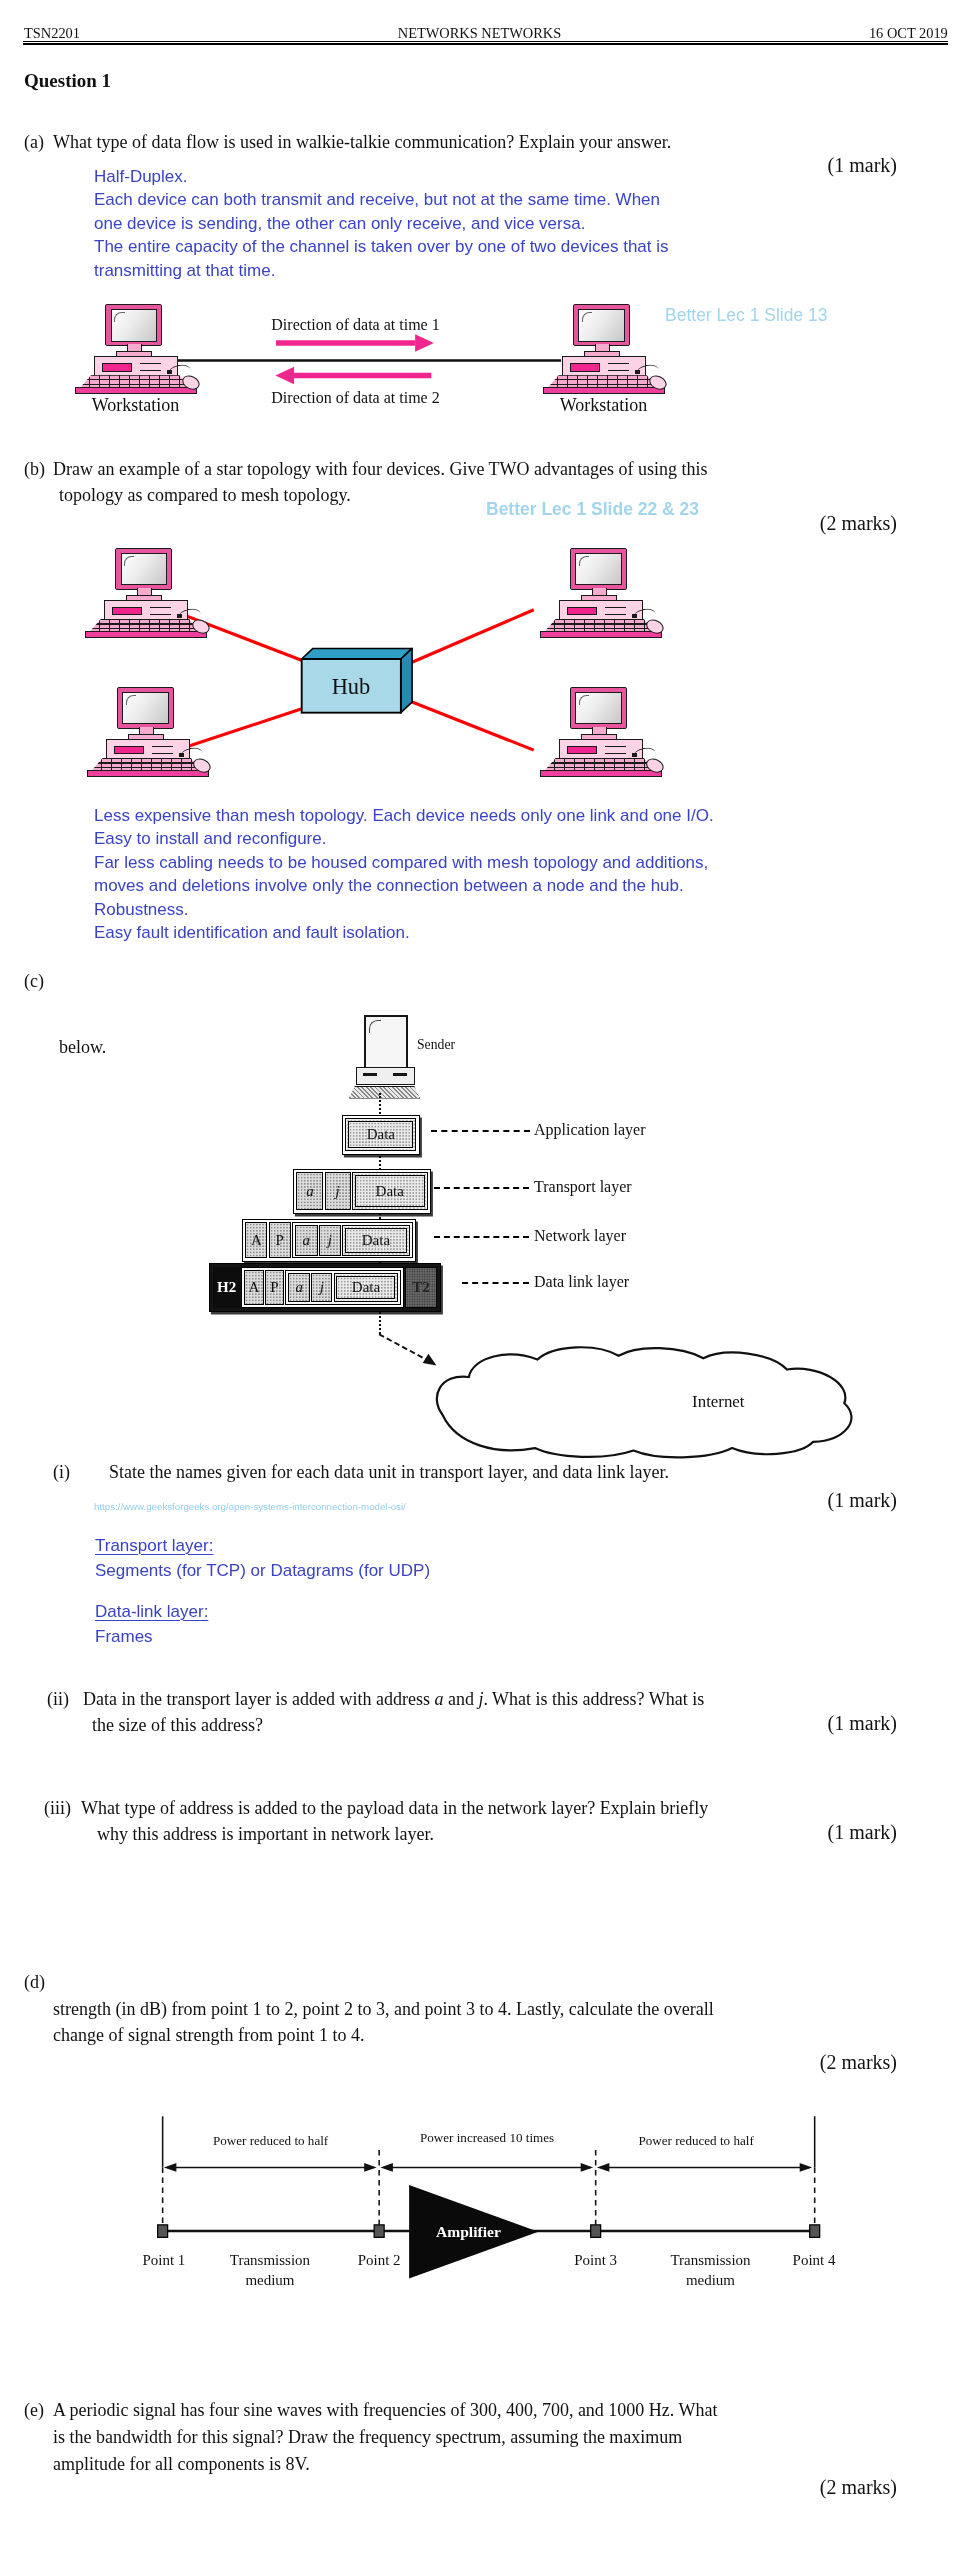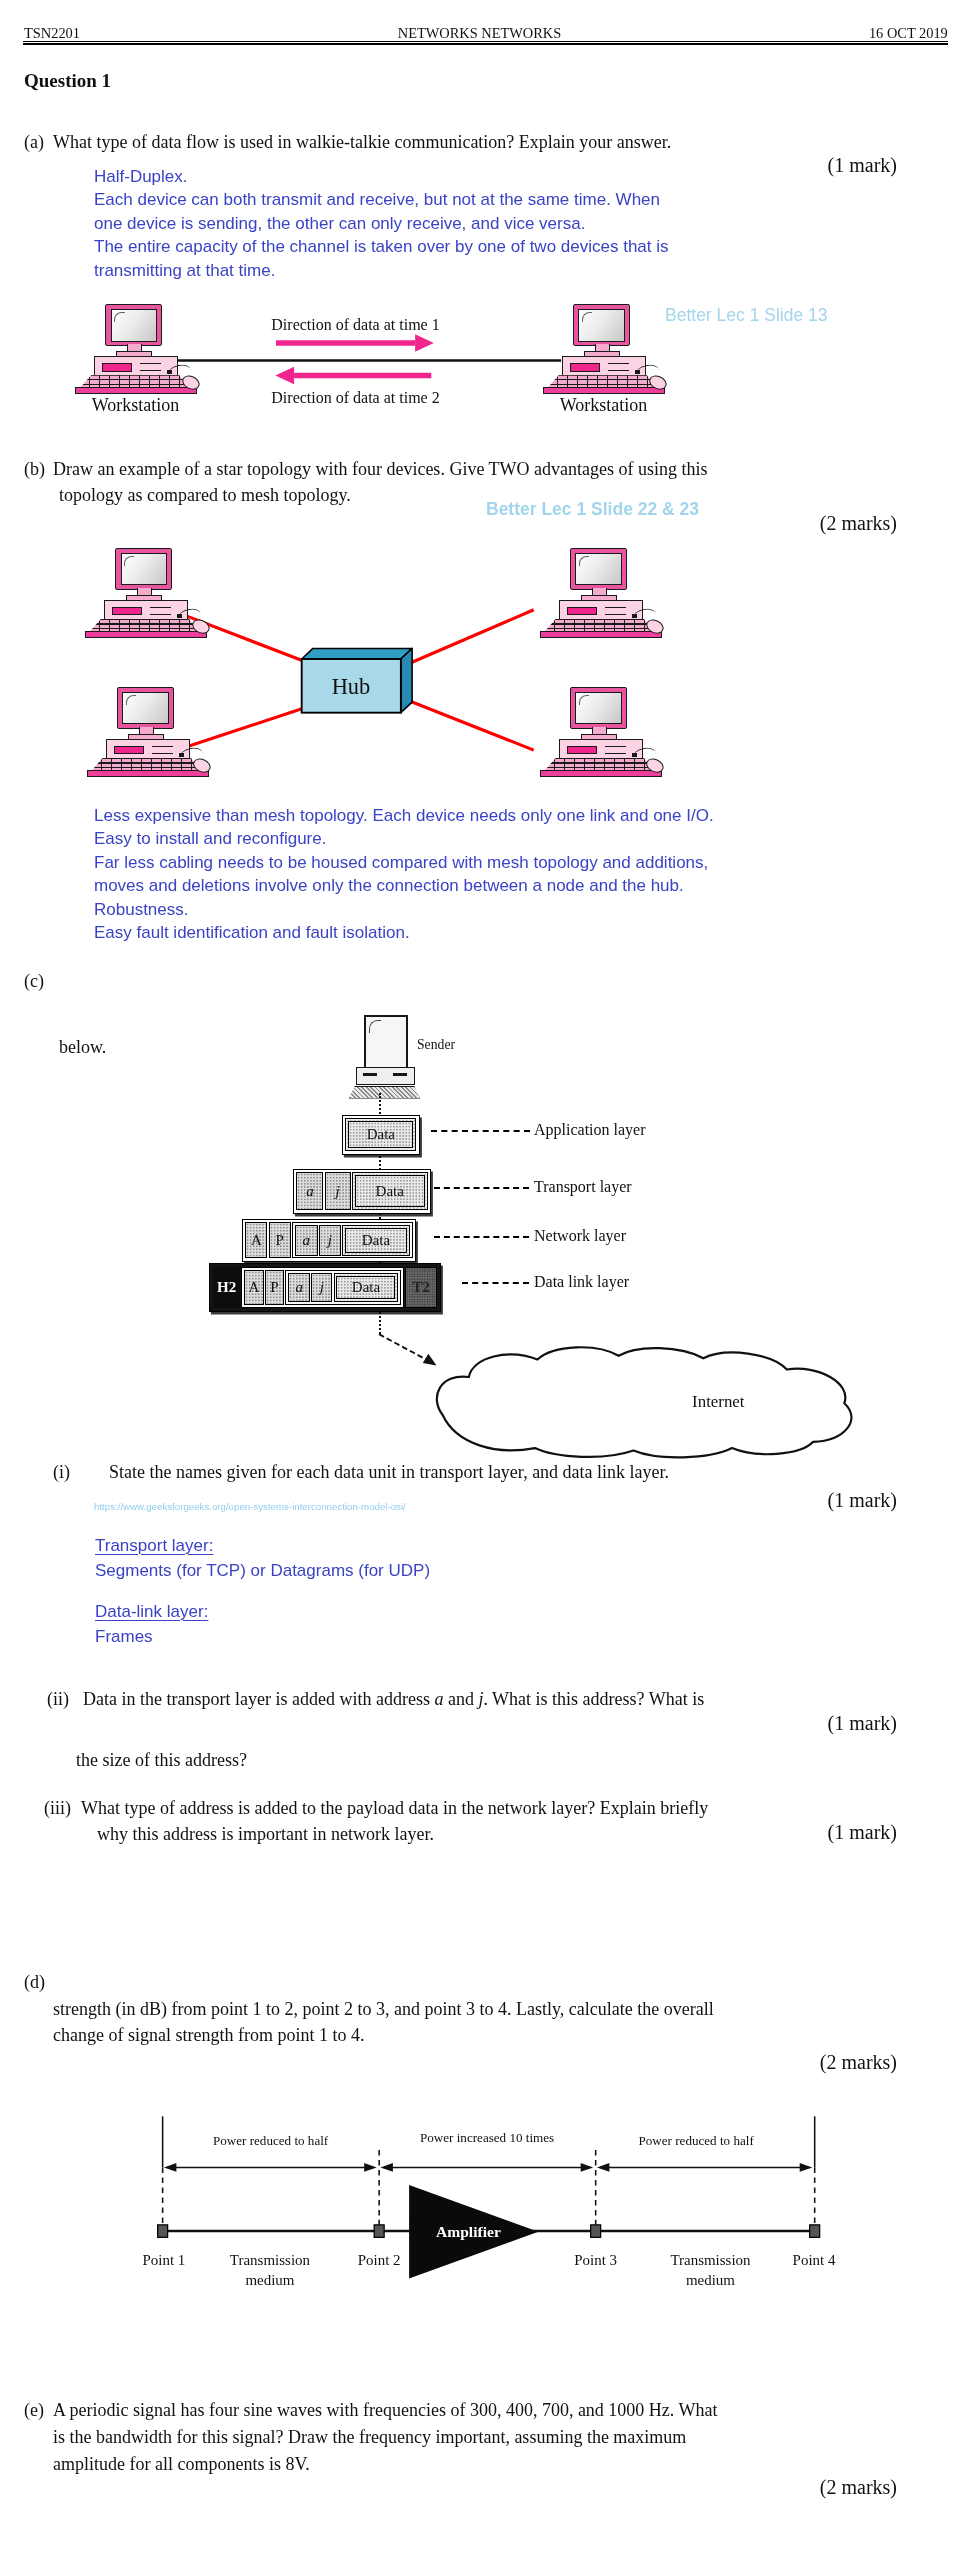--- a/index.html
+++ b/index.html
@@ -323,21 +323,21 @@
   <div class="abs qtext" style="left:87px;top:1459px;margin-left:22px;">State the names given for each data unit in transport layer, and data link layer.</div>
   <div class="marks" style="top:1489px;">(1 mark)</div>
   <div class="abs url" style="left:94px;top:1501px;">https://www.geeksforgeeks.org/open-systems-interconnection-model-osi/</div>
   <div class="abs ans ans-h" style="left:95px;top:1534px;">Transport layer:</div>
   <div class="abs ans" style="left:95px;top:1559px;">Segments (for TCP) or Datagrams (for UDP)</div>
   <div class="abs ans ans-h" style="left:95px;top:1600px;">Data-link layer:</div>
   <div class="abs ans" style="left:95px;top:1625px;">Frames</div>
 
   <div class="abs qtext" style="left:47px;top:1686px;">(ii)</div>
   <div class="abs qtext" style="left:83px;top:1686px;"><span>Data in the transport layer is added with address </span><span class="it">a</span><span> and </span><span class="it">j</span><span>. What is this address? What is</span></div>
-  <div class="abs qtext" style="left:76px;top:1712px;margin-top:35px;">the size of this address?</div>
+  <div class="abs qtext" style="left:92px;top:1712px;">the size of this address?</div>
   <div class="marks" style="top:1712px;">(1 mark)</div>
 
   <div class="abs qtext" style="left:44px;top:1795px;">(iii)</div>
   <div class="abs qtext" style="left:81px;top:1795px;">What type of address is added to the payload data in the network layer? Explain briefly</div>
   <div class="abs qtext" style="left:97px;top:1821px;">why this address is important in network layer.</div>
   <div class="marks" style="top:1821px;">(1 mark)</div>
 
   <div class="abs qtext" style="left:24px;top:1969px;">(d)</div>
   <div class="abs qtext" style="left:53px;top:1996px;">strength (in dB) from point 1 to 2, point 2 to 3, and point 3 to 4. Lastly, calculate the overall</div>
   <div class="abs qtext" style="left:53px;top:2022px;">change of signal strength from point 1 to 4.</div>
@@ -379,18 +379,18 @@
     <text x="804" y="240" text-anchor="middle" font-family="Liberation Serif, serif" font-size="24" fill="#111">Point 3</text>
     <text x="1154" y="240" text-anchor="middle" font-family="Liberation Serif, serif" font-size="24" fill="#111">Point 4</text>
     <text x="282" y="240" text-anchor="middle" font-family="Liberation Serif, serif" font-size="24" fill="#111">Transmission</text>
     <text x="282" y="272" text-anchor="middle" font-family="Liberation Serif, serif" font-size="24" fill="#111">medium</text>
     <text x="988" y="240" text-anchor="middle" font-family="Liberation Serif, serif" font-size="24" fill="#111">Transmission</text>
     <text x="988" y="272" text-anchor="middle" font-family="Liberation Serif, serif" font-size="24" fill="#111">medium</text>
   </svg>
 
   <div class="abs qtext" style="left:24px;top:2397px;">(e)</div>
   <div class="abs qtext" style="left:53px;top:2397px;">A periodic signal has four sine waves with frequencies of 300, 400, 700, and 1000 Hz. What</div>
-  <div class="abs qtext" style="left:53px;top:2424px;">is the bandwidth for this signal? Draw the frequency important, assuming the maximum</div>
+  <div class="abs qtext" style="left:53px;top:2424px;">is the bandwidth for this signal? Draw the frequency spectrum, assuming the maximum</div>
   <div class="abs qtext" style="left:53px;top:2451px;">amplitude for all components is 8V.</div>
   <div class="marks" style="top:2476px;">(2 marks)</div>
 
 </div>
 
 
 </body></html>

